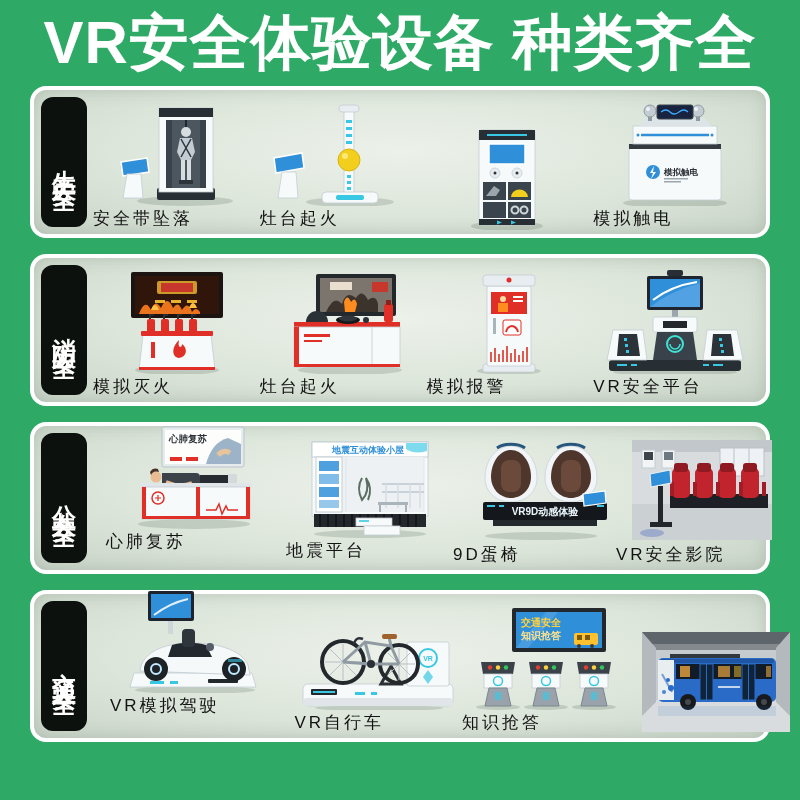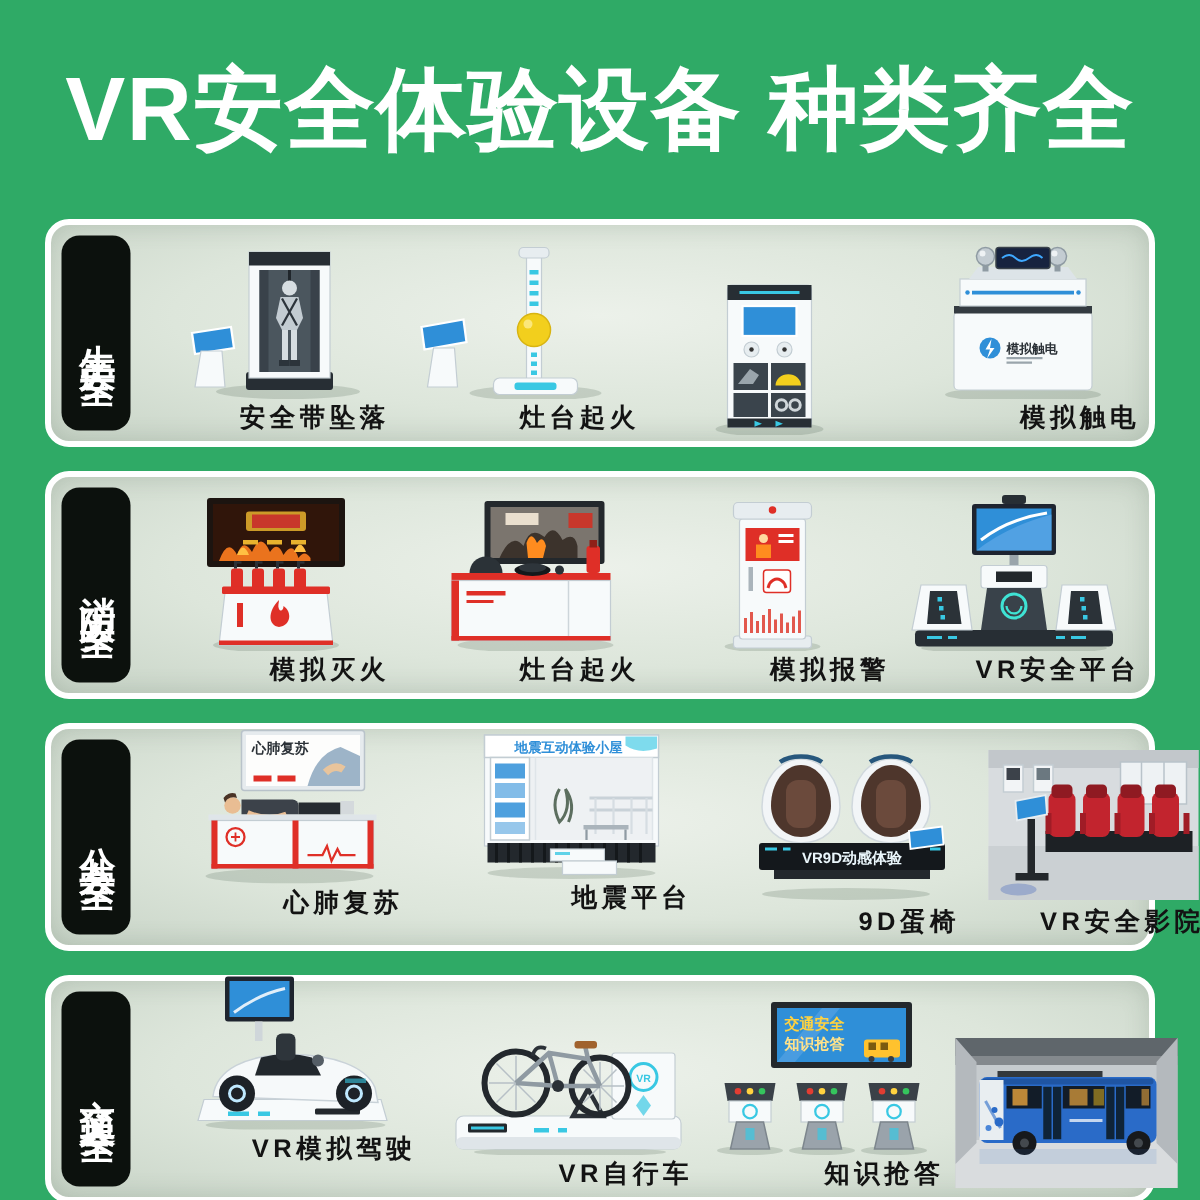--- a/index.html
+++ b/index.html
@@ -1,42 +1,42 @@
 <!DOCTYPE html>
 <html><head>
 <meta charset="utf-8">
 <style>
   html,body{margin:0;padding:0;}
   body{
     width:800px;height:800px;overflow:hidden;
     background:#2faa66;
     font-family:"Liberation Sans","DejaVu Sans",sans-serif;
   }
-  .banner{height:146px;display:flex;align-items:center;justify-content:center;}
+  .banner{height:86px;display:flex;align-items:center;justify-content:center;}
   .banner-title{color:#ffffff;font-size:60px;font-weight:800;letter-spacing:1px;white-space:nowrap;}
   .cards{padding:0 30px;}
   .card{
     height:152px;margin-bottom:16px;box-sizing:border-box;
     border:4px solid #ffffff;border-radius:16px;
     background:radial-gradient(ellipse at 50% 42%,#ecf1ea 0%,#dde6db 55%,#c8d4c7 100%);
     box-shadow:inset 0 0 16px rgba(80,105,88,.22);
     display:flex;align-items:stretch;
   }
   .tab{
     width:46px;margin:7px 0 7px 7px;flex:0 0 auto;
     background:#0c110d;border-radius:12px;
     color:#fff;font-size:24px;font-weight:700;
     display:flex;align-items:center;justify-content:center;
     writing-mode:vertical-rl;text-orientation:upright;letter-spacing:6px;
   }
   .items{flex:1;display:flex;padding:0 6px;}
-  .item{flex:1;display:flex;flex-direction:column;align-items:flex-end;justify-content:flex-end;padding-bottom:4px;min-width:0;}
+  .item{flex:1;display:flex;flex-direction:column;align-items:flex-start;justify-content:flex-end;padding-bottom:4px;min-width:0;}
   .art{height:106px;display:flex;align-items:flex-end;justify-content:center;}
   .art svg{display:block;}
-  .lbl{font-size:17px;font-weight:700;color:#131313;letter-spacing:3px;margin-top:1px;white-space:nowrap;}
+  .lbl{font-size:17px;font-weight:400;color:#131313;letter-spacing:3px;margin-top:1px;white-space:nowrap;}
   
   .sh{fill:rgba(35,60,42,.16);}
   .w{fill:#f7fafb;stroke:#c3cdd3;stroke-width:.8;}
   .w2{fill:#e7edf0;stroke:#c3cdd3;stroke-width:.8;}
   .dk{fill:#272e34;}
   .dk2{fill:#3a444c;}
   .scr{fill:#2f8fd8;}
   .tl{fill:#39c8e3;}
   .rd{fill:#df2f27;}
   .yl{fill:#f2cf1d;}
@@ -319,21 +319,21 @@
             <rect class="rd" x="90" y="62" width="4" height="32"></rect>
             <circle cx="52" cy="73" r="6" fill="none" stroke="#df2f27" stroke-width="1.5"></circle>
             <path d="M49,73 h6 M52,70 v6" stroke="#df2f27" stroke-width="1.2"></path>
             <path d="M100,85 h10 l3,-6 3,10 4,-8 2,4 h10" stroke="#df2f27" fill="none" stroke-width="1.5"></path>
             <rect class="rd" x="36" y="91" width="108" height="3"></rect>
           </svg>
         </div>
         <figcaption class="lbl">心肺复苏</figcaption>
       </figure>
 
-      <figure class="item" style="margin:16px">
+      <figure class="item" style="margin:4px">
         <div class="art">
           <svg width="164" height="104" viewBox="0 0 164 104">
             <ellipse class="sh" cx="84" cy="100" rx="56" ry="4"></ellipse>
             <rect class="w" x="26" y="8" width="116" height="74"></rect>
             <rect fill="#ffffff" x="26" y="8" width="116" height="15" stroke="#c3cdd3"></rect>
             <text x="82" y="19" font-size="9" font-weight="bold" fill="#2f8fd8" text-anchor="middle">地震互动体验小屋</text>
             <path class="tl" d="M120,9 h21 v8 q-12,4 -21,-2 z" opacity=".65"></path>
             <rect fill="#eef1f3" x="30" y="23" width="108" height="55"></rect>
             <rect fill="#ffffff" x="30" y="23" width="26" height="55" stroke="#c3cdd3"></rect>
             <rect class="scr" x="33" y="27" width="20" height="10" opacity=".85"></rect>

